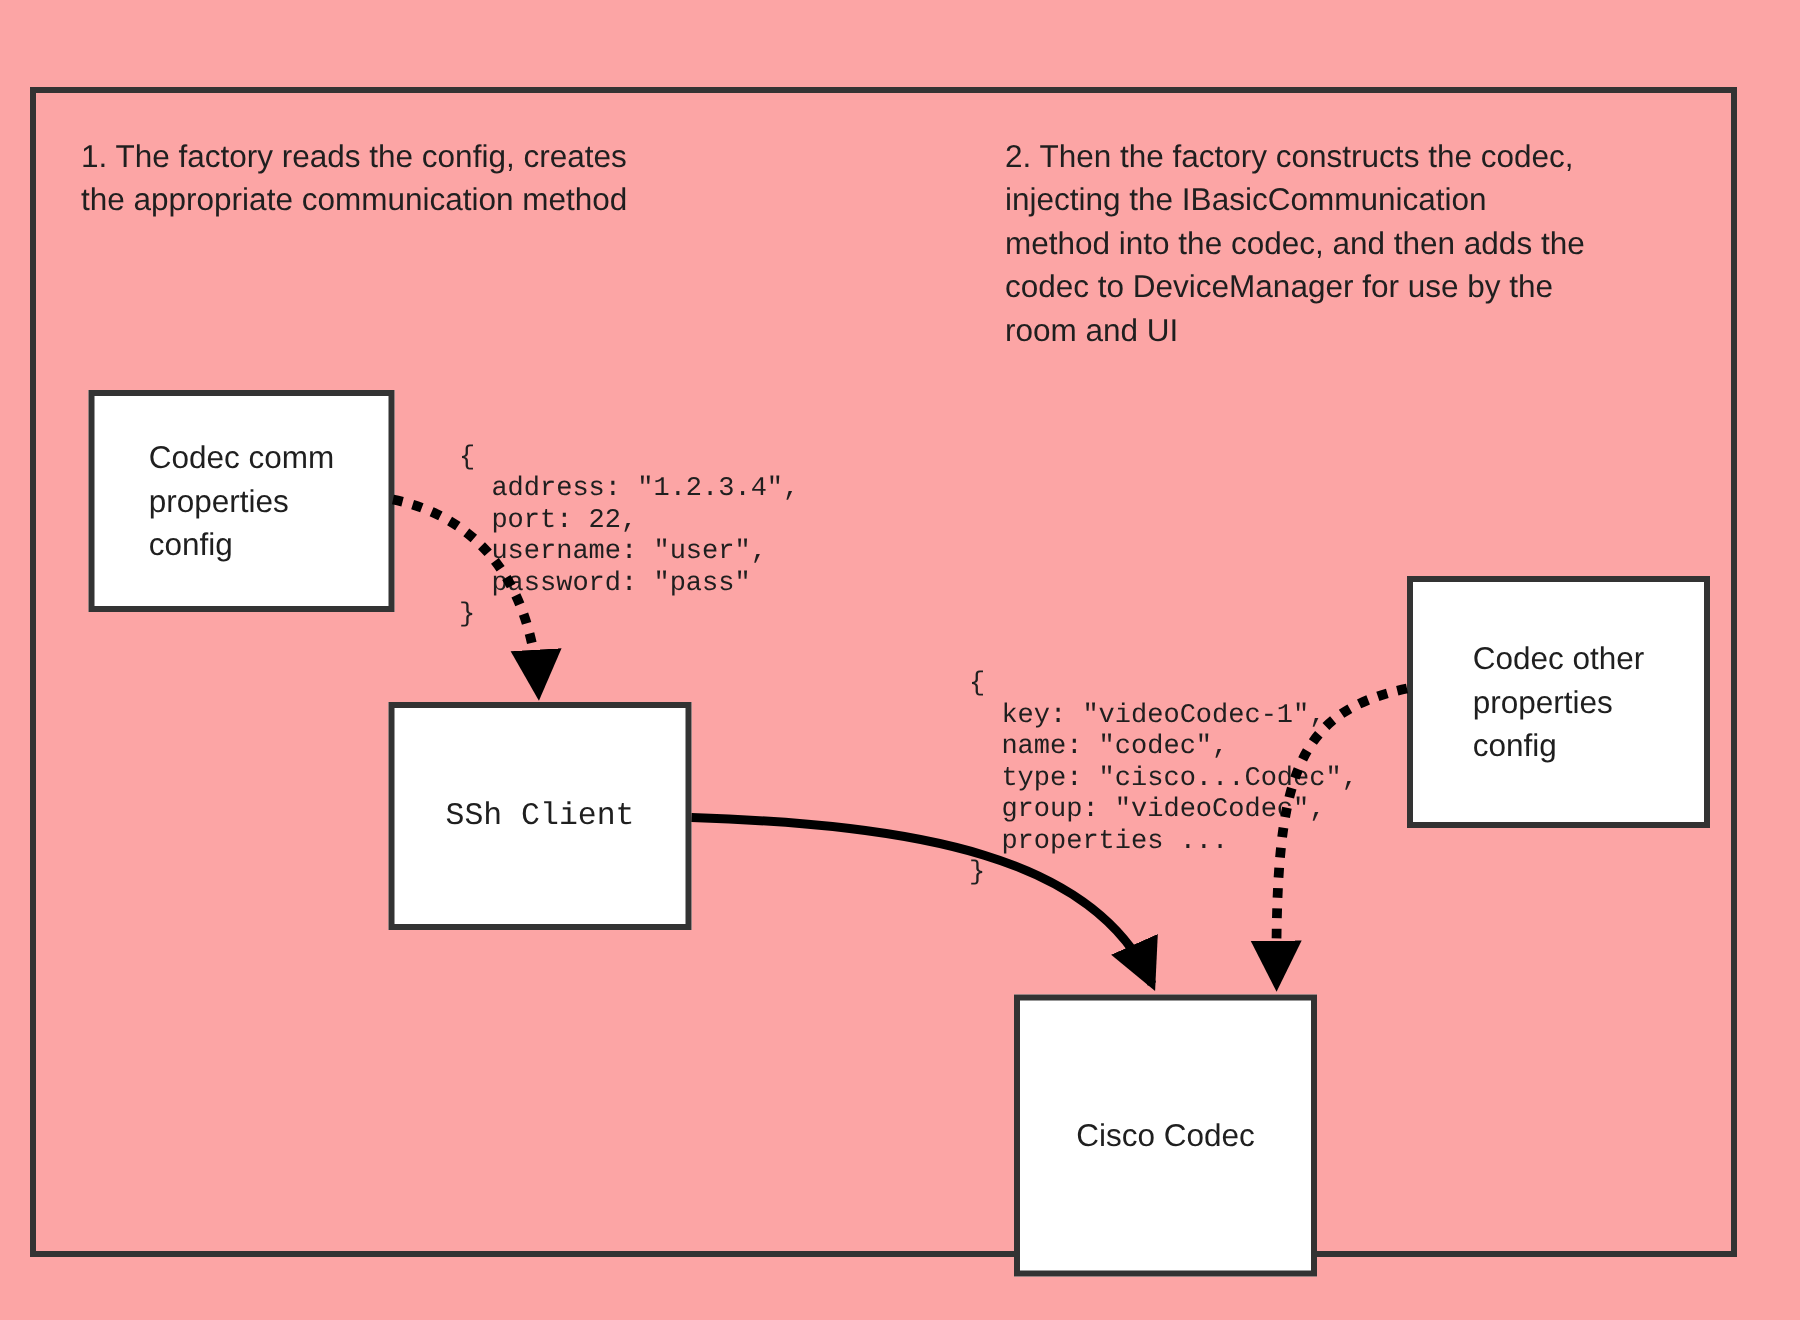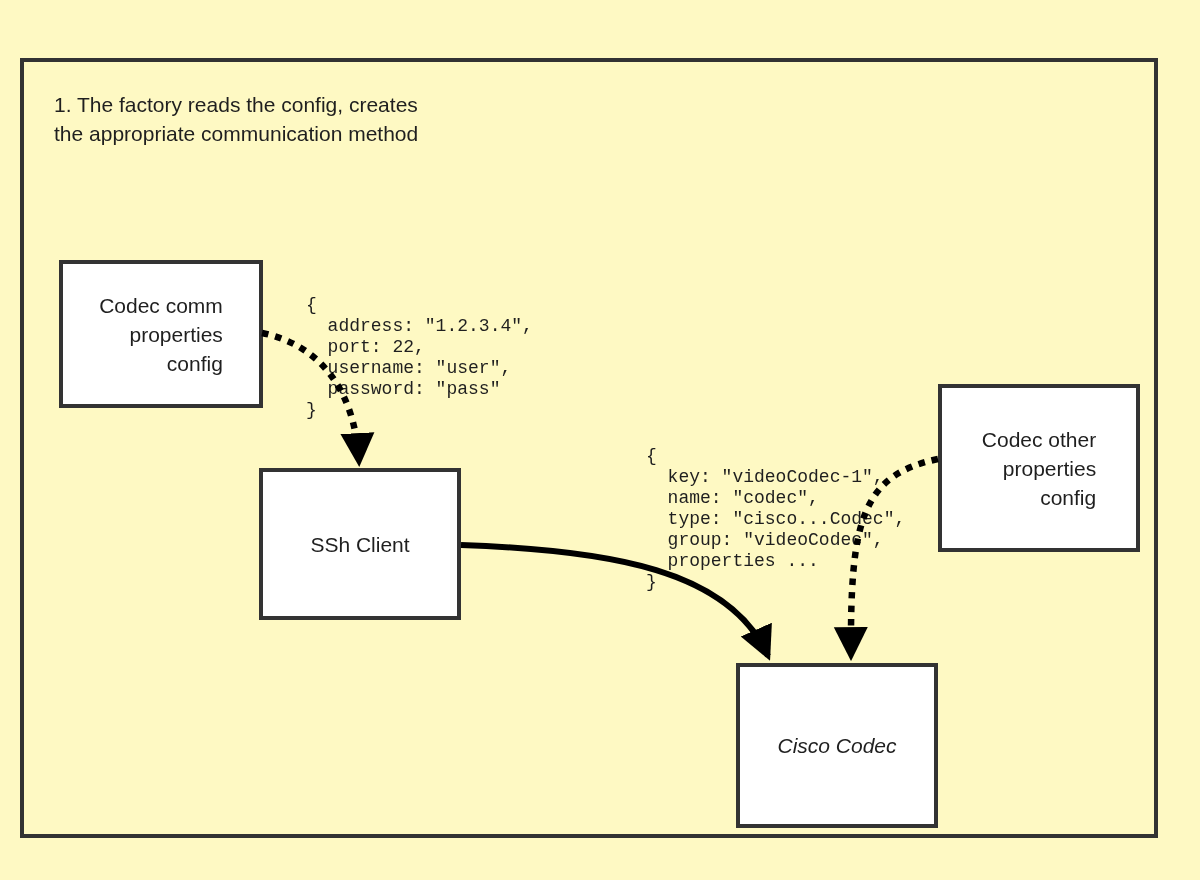--- a/index.html
+++ b/index.html
@@ -5,21 +5,21 @@
   html, body {
     margin: 0;
     padding: 0;
     background: #ffffff;
     font-family: "Liberation Sans", sans-serif;
   }
   .canvas {
     position: relative;
     width: 1200px;
     height: 880px;
-    background: #fef9c3;
+    background: #fca5a5;
     overflow: hidden;
   }
   .frame {
     position: absolute;
     left: 20px;
     top: 58px;
     width: 1138px;
     height: 780px;
     border: 4px solid #333333;
     box-sizing: border-box;
@@ -33,21 +33,21 @@
     white-space: pre-line;
   }
   .node {
     position: absolute;
     background: #ffffff;
     border: 4px solid #333333;
     box-sizing: border-box;
     display: flex;
     align-items: center;
     justify-content: center;
-    text-align: right;
+    text-align: left;
     z-index: 2;
   }
   .node .label {
     color: #1f1f1f;
     font-size: 21px;
     line-height: 29px;
     white-space: pre-line;
   }
   .code {
     position: absolute;
@@ -80,20 +80,25 @@
 </head>
 <body>
 
 <div class="canvas">
 
   <div class="frame"></div>
 
   <div class="annotation" style="left:54px; top:90px; width:470px;">1. The factory reads the config, creates
 the appropriate communication method</div>
 
+  <div class="annotation" style="left:670px; top:90px; width:480px;">2. Then the factory constructs the codec,
+injecting the IBasicCommunication
+method into the codec, and then adds the
+codec to DeviceManager for use by the
+room and UI</div>
 
   <div class="code" style="left:306px; top:295px;">{
   address: "1.2.3.4",
   port: 22,
   username: "user",
   password: "pass"
 }</div>
 
   <div class="code" style="left:646px; top:446px;">{
   key: "videoCodec-1",
@@ -102,31 +107,31 @@
   group: "videoCodec",
   properties ...
 }</div>
 
   <div class="node" style="left:59px; top:260px; width:204px; height:148px;">
     <span class="label">Codec comm
 properties
 config</span>
   </div>
 
-  <div class="node" style="left:259px; top:468px; width:202px; height:152px;">
+  <div class="node" style="left:259px; top:468px; width:202px; height:152px;font-family:Liberation Mono, monospace;">
     <span class="label">SSh Client</span>
   </div>
 
   <div class="node" style="left:938px; top:384px; width:202px; height:168px;">
     <span class="label">Codec other
 properties
 config</span>
   </div>
 
-  <div class="node" style="left:736px; top:663px; width:202px; height:165px;font-style:italic;">
+  <div class="node" style="left:676px; top:663px; width:202px; height:188px;">
     <span class="label">Cisco Codec</span>
   </div>
 
 
   <svg class="overlay" width="1200" height="880" viewBox="0 0 1200 880">
     <defs>
       <marker id="arrowhead" viewBox="0 0 10 10" refX="8.5" refY="5" markerWidth="34" markerHeight="36" orient="auto" markerUnits="userSpaceOnUse">
         <path d="M0,0 L10,5 L0,10 Z" style="fill:#000000; stroke:none;"></path>
       </marker>
     </defs>

